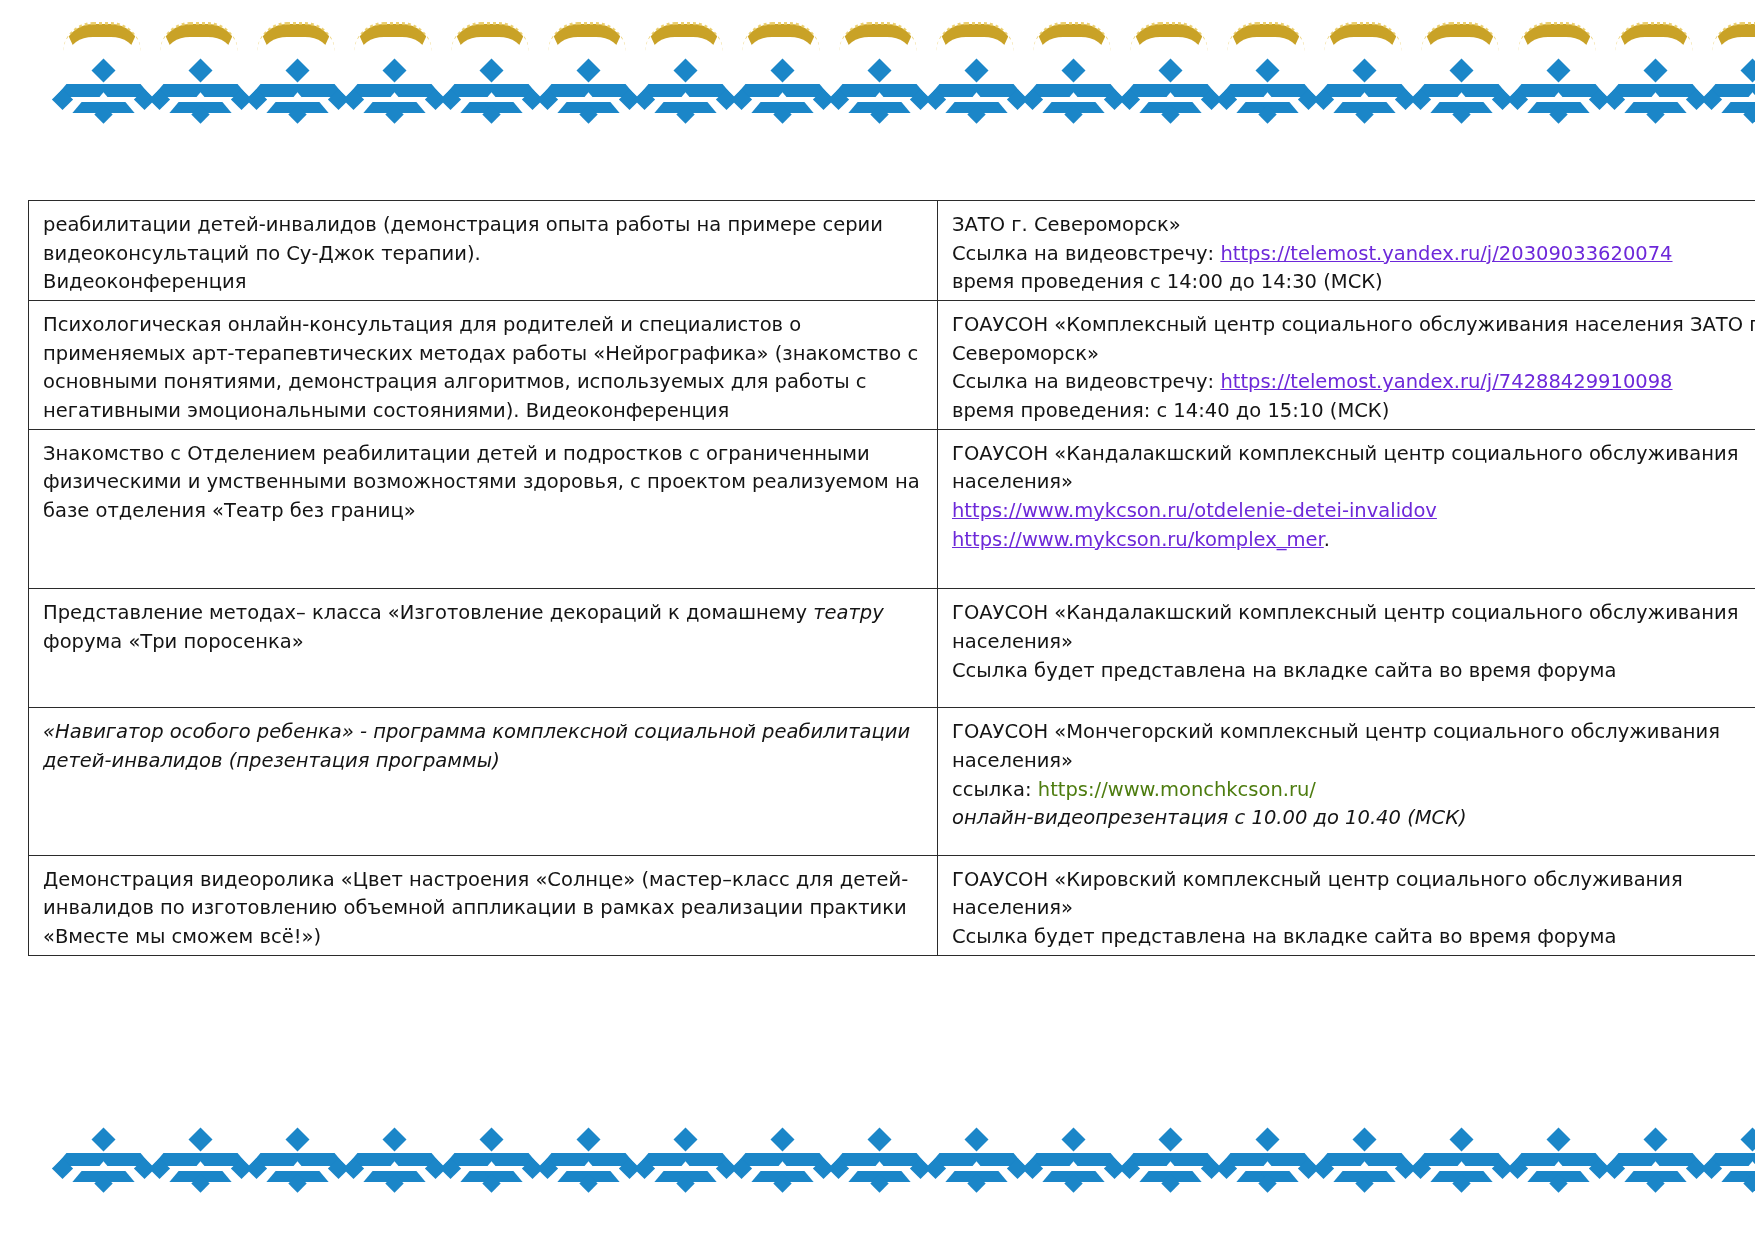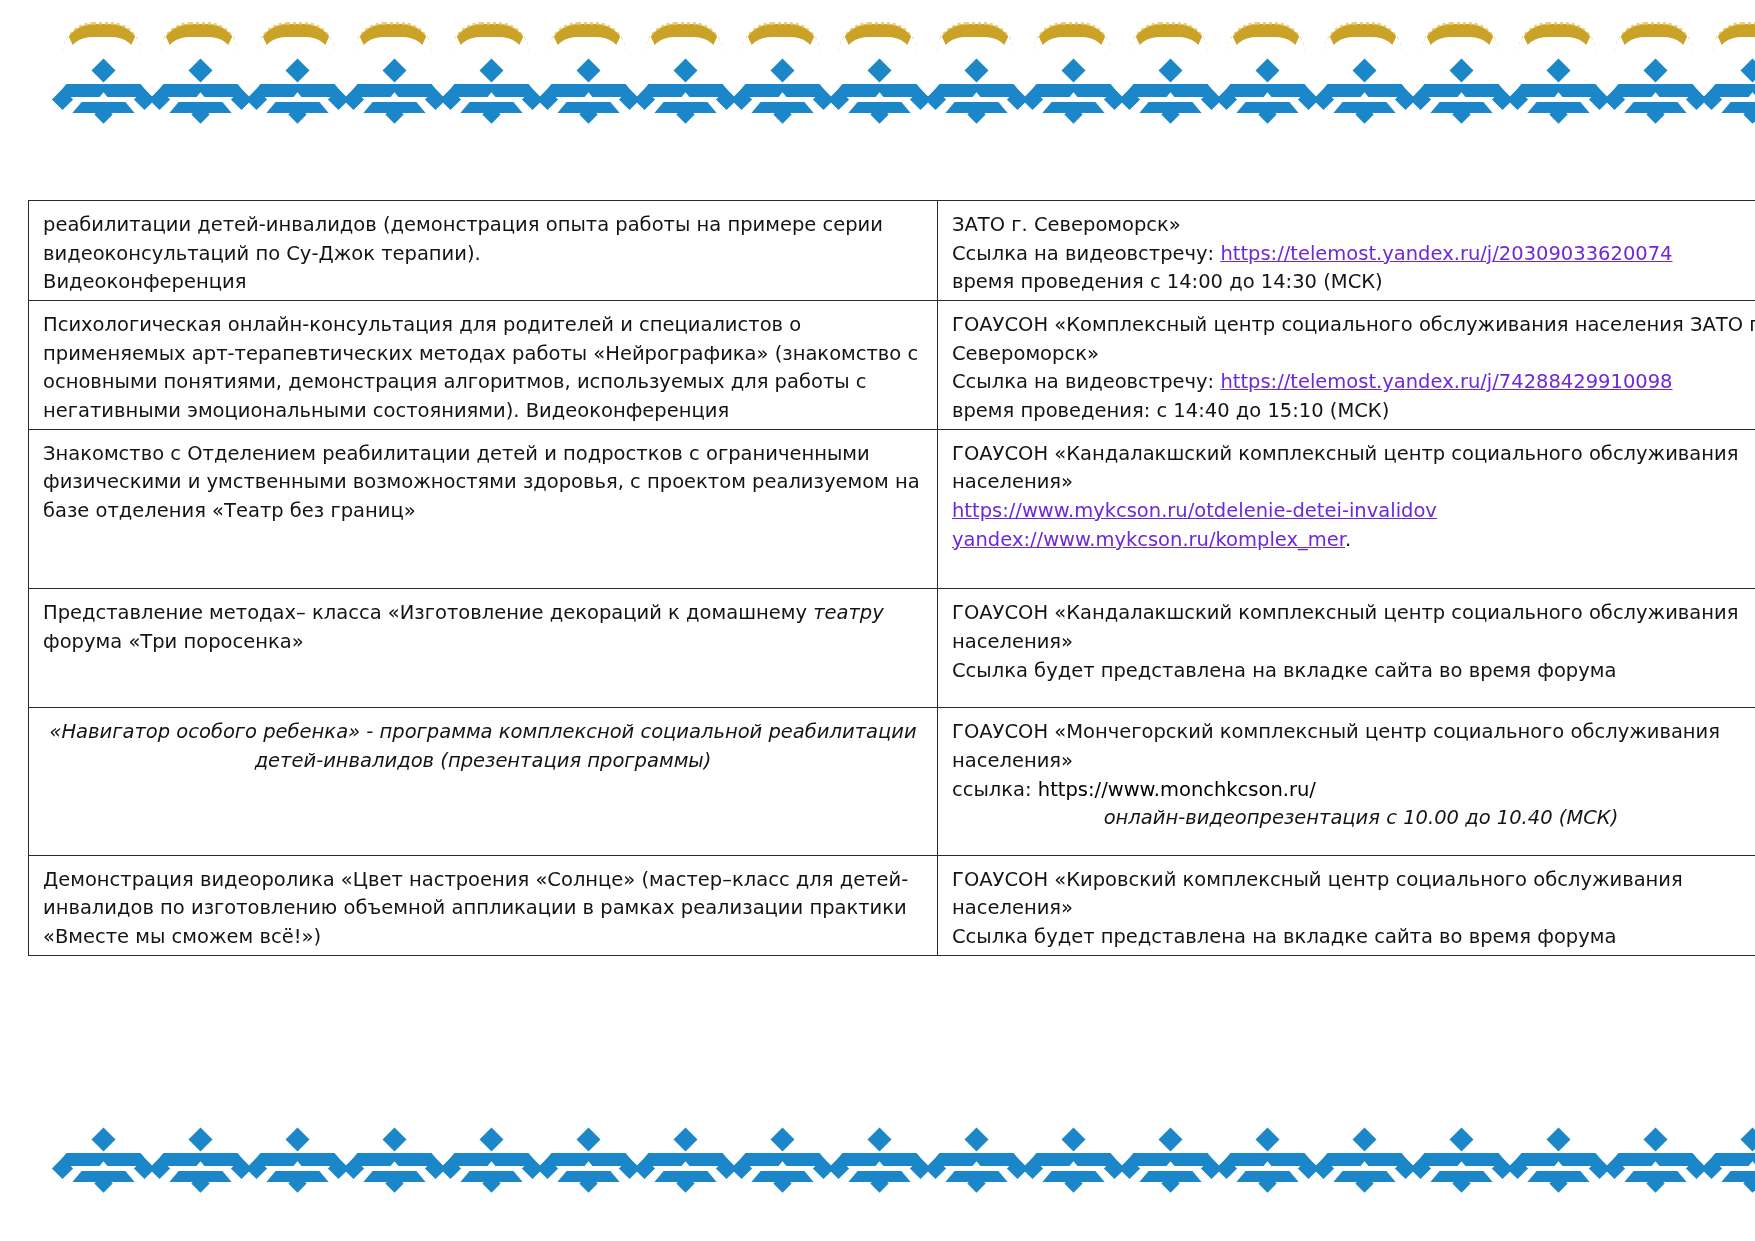--- a/index.html
+++ b/index.html
@@ -143,24 +143,24 @@
 
   .doc-table tr.tall-pad td { padding-bottom: 34px; margin-left: 20px; }
   .doc-table tr.tall-pad2 td { padding-bottom: 22px; }
 
   a.link {
     color: #6d28d9;
     text-decoration: underline;
     word-break: break-all;
   }
   a.plainlink {
-    color: #000000;
+    color: #4d7c0f;
     text-decoration: none;
   }
-  .ital { font-style: italic; text-align: center; }
+  .ital { font-style: italic; }
   .line { display: block; }
 </style>
 </head>
 <body>
 
 <div class="ornament-band ornament-top">
   <div class="orn-row gold" id="gold-row">
       <span class="gold-unit"></span>
       <span class="gold-unit"></span>
       <span class="gold-unit"></span>
@@ -395,21 +395,21 @@
       </td>
     </tr>
 
     <tr class="tall-pad">
       <td class="col-left">
         <span class="line">Знакомство с Отделением реабилитации детей и подростков с ограниченными физическими и умственными возможностями здоровья, с проектом реализуемом на базе отделения «Театр без границ»</span>
       </td>
       <td class="col-right">
         <span class="line">ГОАУСОН «Кандалакшский комплексный центр социального обслуживания населения»</span>
         <span class="line"><a class="link" href="#">https://www.mykcson.ru/otdelenie-detei-invalidov</a></span>
-        <span class="line"><a class="link" href="#">yandex://www.mykcson.ru/komplex_mer</a><span>.</span></span>
+        <span class="line"><a class="link" href="#">https://www.mykcson.ru/komplex_mer</a><span>.</span></span>
       </td>
     </tr>
 
     <tr class="tall-pad2">
       <td class="col-left">
         <span>Представление методах– класса «Изготовление декораций к домашнему </span><span class="ital">театру</span><span> форума «Три поросенка»</span>
       </td>
       <td class="col-right">
         <span class="line">ГОАУСОН «Кандалакшский комплексный центр социального обслуживания населения»</span>
         <span class="line">Ссылка будет представлена на вкладке сайта во время форума</span>

